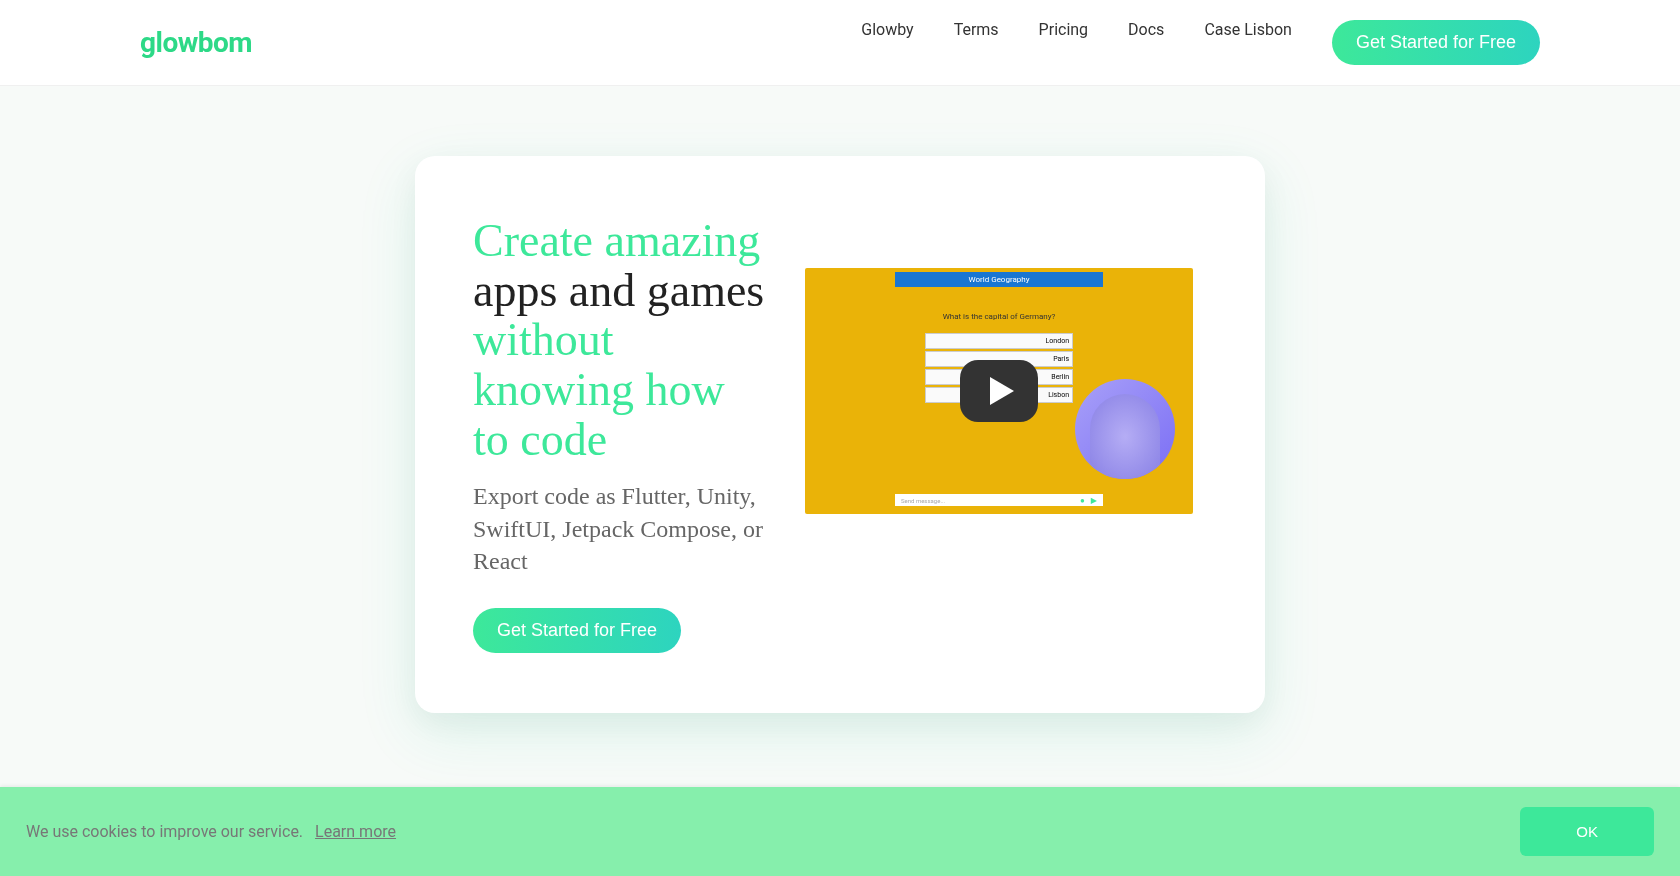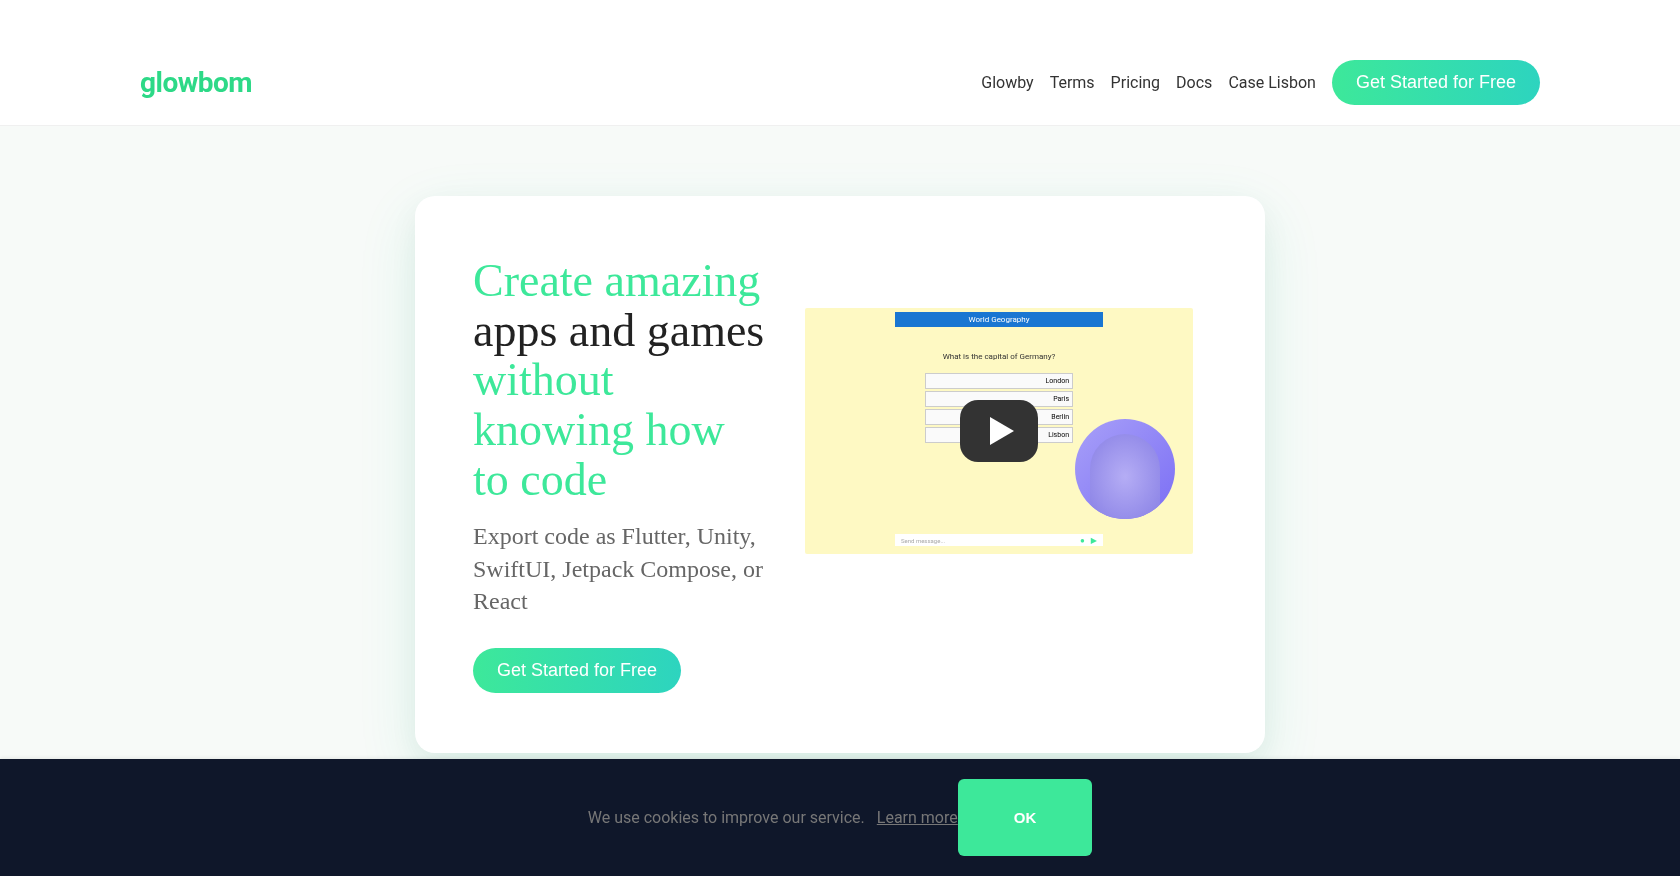--- a/index.html
+++ b/index.html
@@ -14,34 +14,32 @@
       overflow-x: hidden;
     }
     
     .header {
       display: flex;
       justify-content: space-between;
       align-items: center;
       padding: 20px 140px;
       background: #ffffff;
       border-bottom: 1px solid #f0f0f0;
-      margin-top: 40px;
     }
     
     .logo {
       font-size: 28px;
       font-weight: 700;
       color: #2dd987;
       letter-spacing: -0.5px;
     }
     
     .nav {
       display: flex;
-      align-items: center;
-      gap: 16px;
+      gap: 40px;
     }
     
     .nav-link {
       font-size: 16px;
       color: #333;
       text-decoration: none;
       cursor: pointer;
     }
     
     .btn-primary {
@@ -97,21 +95,21 @@
       font-size: 24px;
       color: #666;
       line-height: 1.35;
       margin-bottom: 30px;
       font-family: Georgia, 'Times New Roman', serif;
     }
     
     .hero-video {
       width: 388px;
       height: 246px;
-      background: #fef9c3;
+      background: #eab308;
       border-radius: 2px;
       position: relative;
       display: flex;
       flex-direction: column;
       margin-top: 52px;
     }
     
     .video-preview {
       flex: 1;
       position: relative;
@@ -224,24 +222,24 @@
     .white-section {
       background: #ffffff;
       height: 35px;
     }
     
     .cookie-banner {
       position: fixed;
       bottom: 0;
       left: 0;
       right: 0;
-      background: #0f172a;
+      background: #86efac;
       padding: 20px 26px;
       display: flex;
-      justify-content: center;
+      justify-content: space-between;
       align-items: center;
       box-shadow: 0 -1px 4px rgba(0,0,0,0.08);
     }
     
     .cookie-text {
       font-size: 16px;
       color: #777;
     }
     
     .cookie-learn {
@@ -249,23 +247,23 @@
       text-decoration: underline;
       cursor: pointer;
       margin-left: 8px;
     }
     
     .cookie-ok {
       background: #3de89a;
       color: #ffffff;
       border: none;
       border-radius: 6px;
-      padding: 30px 56px;
+      padding: 16px 56px;
       font-size: 15px;
-      font-weight: 700;
+      font-weight: 400;
       cursor: pointer;
     }
   </style>
 </head>
 <body>
 
 <header class="header">
   <div class="logo">glowbom</div>
   <nav class="nav">
     <a class="nav-link">Glowby</a>

